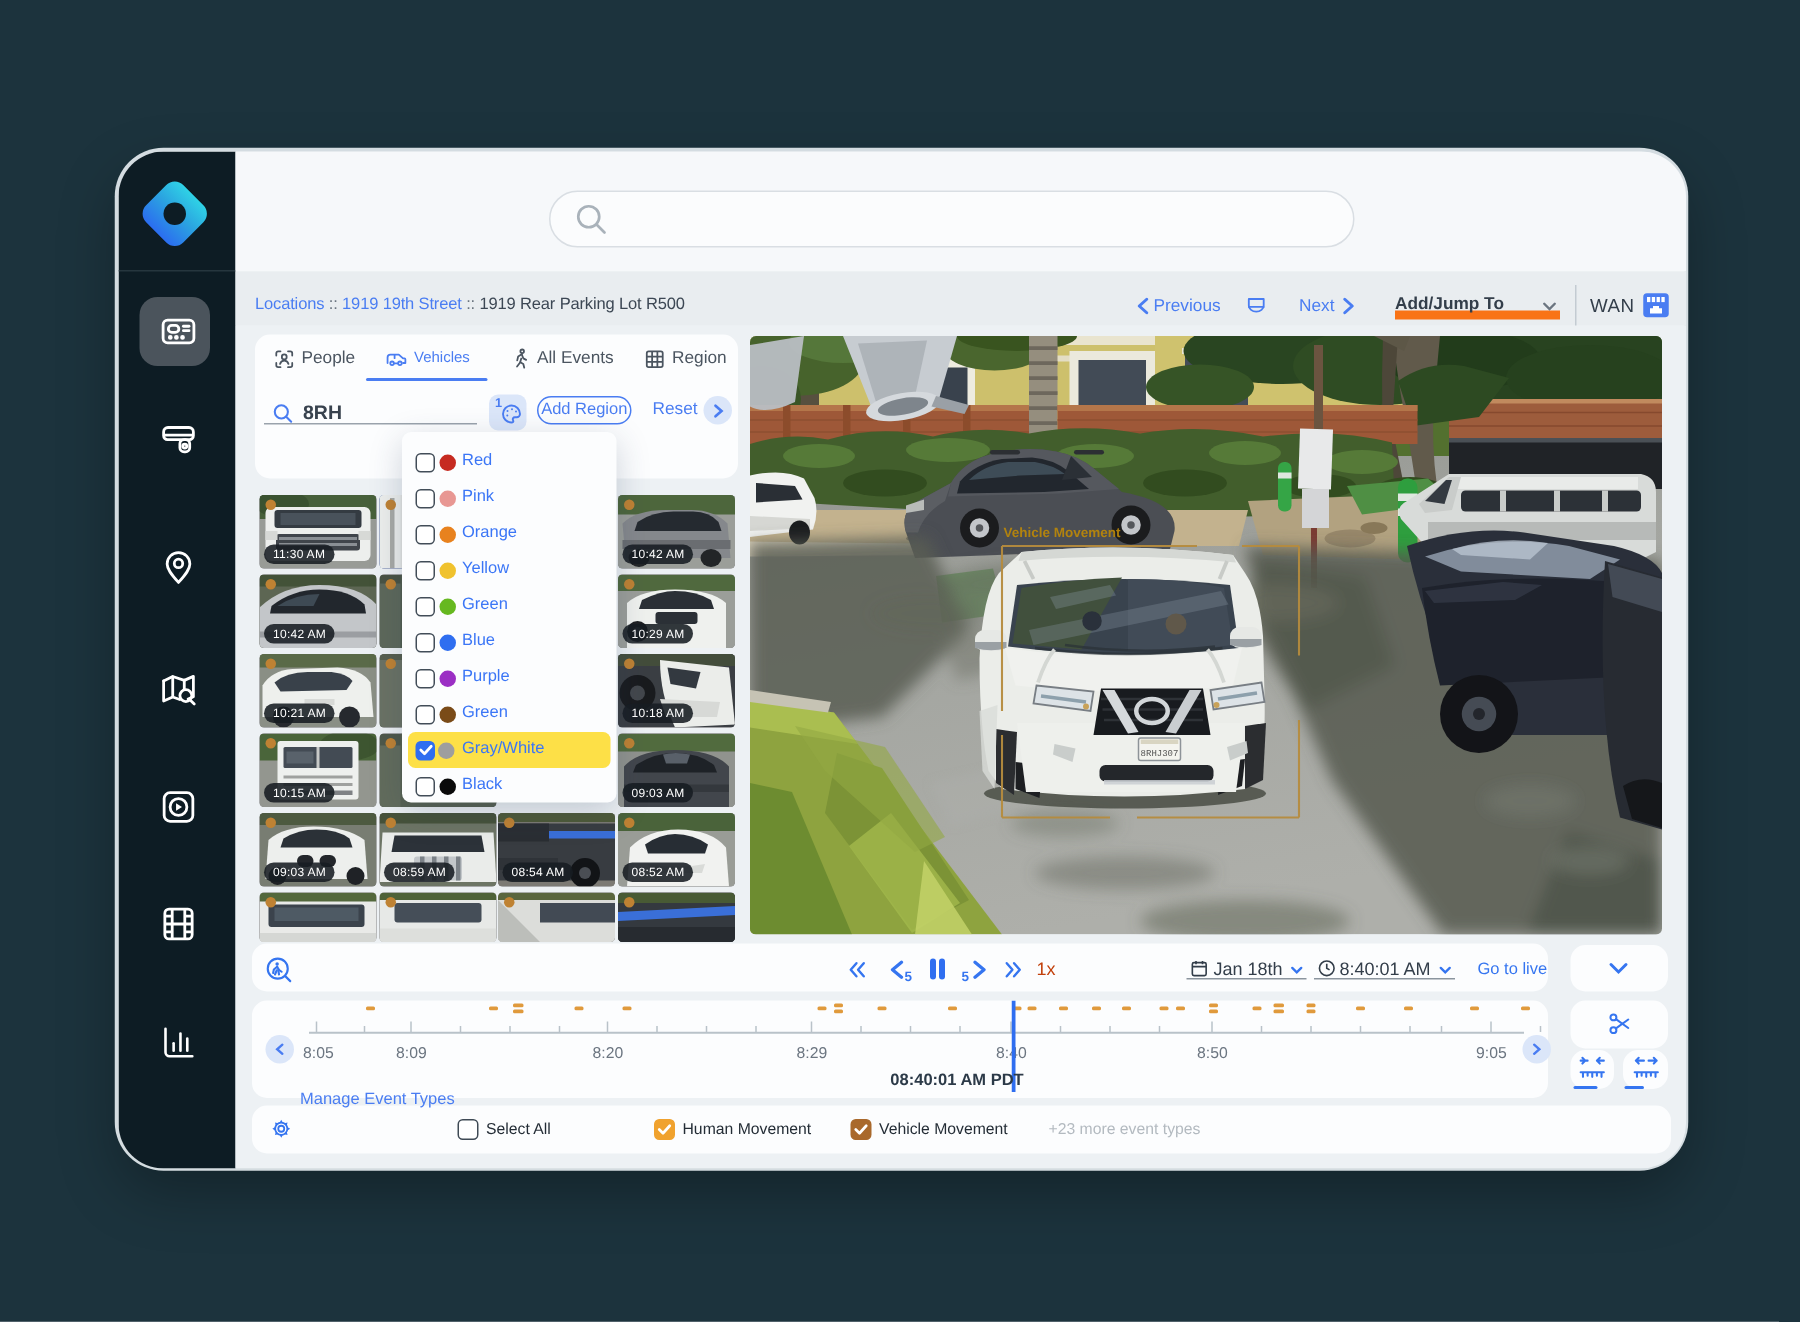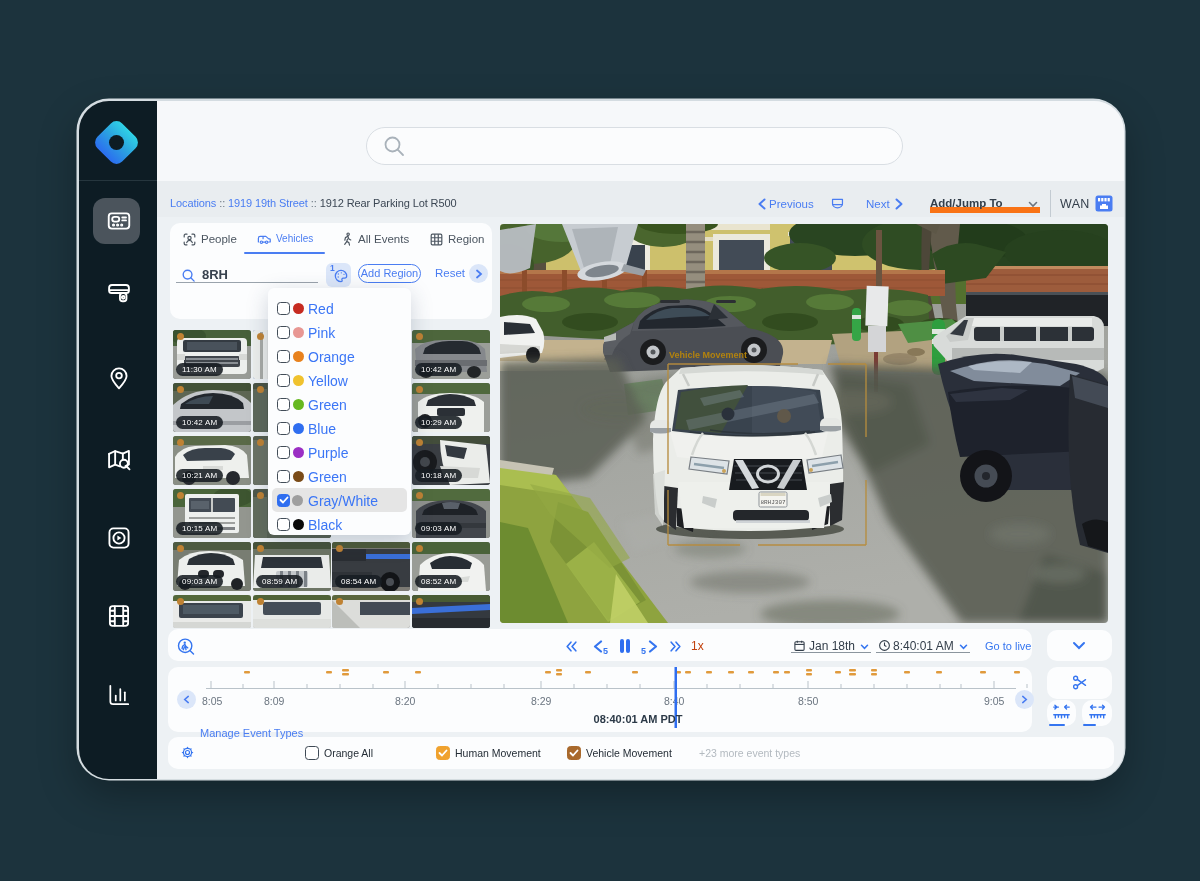--- a/index.html
+++ b/index.html
@@ -19,21 +19,21 @@
 .card{position:absolute;background:#fcfdfe;border-radius:10px}
 .blue{color:#4a7df2}
 .dark{color:#3c4754}
 .gray{color:#6b7580}
 .thumb{position:absolute;width:78px;height:49px;border-radius:3px;overflow:hidden;background:#737373}
 .tstamp{position:absolute;left:3px;bottom:3px;background:rgba(23,28,34,.88);color:#fff;font-size:8px;line-height:13px;padding:0 6px;border-radius:7px;letter-spacing:.2px}
 .odot{position:absolute;left:4px;top:3px;width:7px;height:7px;border-radius:50%;background:#bf8233}
 .drow{position:absolute;left:0;width:146px;height:24px}
 .dcheck{position:absolute;left:9px;top:5.5px;width:13px;height:13px;border:1.8px solid #424d58;border-radius:3.5px;background:#fff}
 .ddot{position:absolute;left:25px;top:6.5px;width:11px;height:11px;border-radius:50%}
-.dlabel{position:absolute;left:40px;top:4.5px;font-size:14px;color:#3b76f6}
+.dlabel{position:absolute;left:40px;top:4.5px;font-size:11px;color:#3b76f6}
 .cb{display:inline-block;width:14px;height:14px;border:1.7px solid #3f4a55;border-radius:3.5px;background:#fff;vertical-align:-3px}
 </style>
 </head>
 <body>
 <div class="win">
 <div class="winclip">
 
   <div class="sidebar"></div>
   <div class="logo"></div>
       <div class="logo-hole"></div>
@@ -94,21 +94,21 @@
   <div class="topbar"></div>
   <div class="search"></div>
   <svg class="abs" style="left:303px;top:33px" width="24" height="24" viewBox="0 0 24 24" fill="none" stroke="#a9b2ba" stroke-width="1.8">
         <circle cx="10.5" cy="10.5" r="7"></circle>
         <line x1="15.7" y1="15.7" x2="21" y2="21" stroke-linecap="round"></line>
       </svg>
 
   <div class="crumbbar"></div>
   <div class="content"></div>
 
-  <div class="abs" style="left:91px;top:96px;font-size:11px;letter-spacing:-0.1px;color:#3c4754"><span class="blue">Locations</span> <span class="gray">::</span> <span class="blue">1919 19th Street</span> <span class="gray">::</span> <span class="dark">1912 Rear Parking Lot R500</span></div>
+  <div class="abs" style="left:91px;top:96px;font-size:11px;letter-spacing:-0.1px;color:#3c4754"><span class="blue">Locations</span> <span class="gray">::</span> <span class="blue">1919 19th Street</span> <span class="gray">::</span> <span class="dark">1919 Rear Parking Lot R500</span></div>
   <svg class="abs" style="left:679px;top:97px" width="8" height="12" viewBox="0 0 8 12" fill="none" stroke="#4a7df2" stroke-width="2" stroke-linecap="round" stroke-linejoin="round">
         <path d="M6.5 1.5 L1.5 6 L6.5 10.5"></path>
       </svg>
   <div class="abs blue" style="left:690px;top:97px;font-size:11.5px">Previous</div>
   <svg class="abs" style="left:751px;top:96px" width="15" height="14" viewBox="0 0 24 24" fill="none" stroke="#4a7df2" stroke-width="2.1" stroke-linecap="round" stroke-linejoin="round">
         <path d="M3.5 4 h17 v7.5 a8.5 7 0 0 1 -17 0 z"></path>
         <line x1="3.5" y1="13" x2="20.5" y2="13"></line>
       </svg>
   <div class="abs blue" style="left:787px;top:97px;font-size:11.5px">Next</div>
   <svg class="abs" style="left:816px;top:97px" width="8" height="12" viewBox="0 0 8 12" fill="none" stroke="#4a7df2" stroke-width="2" stroke-linecap="round" stroke-linejoin="round">
@@ -383,21 +383,21 @@
     <div class="drow" style="top:152px">
           <span class="dcheck"></span>
           <span class="ddot" style="background:#9b2fc4"></span>
           <span class="dlabel">Purple</span>
         </div>
     <div class="drow" style="top:176px">
           <span class="dcheck"></span>
           <span class="ddot" style="background:#7a4b18"></span>
           <span class="dlabel">Green</span>
         </div>
-    <div class="drow" style="top:200px;background:#e5e5e5;border-radius:5px;width:135px;left:4px">
+    <div class="drow" style="top:200px;background:#fde047;border-radius:5px;width:135px;left:4px">
           <span class="dcheck" style="left:5px;background:#2f6ef0;border-color:#2f6ef0"></span>
           <svg class="abs" style="left:6.5px;top:8px" width="10" height="8" viewBox="0 0 10 8" fill="none" stroke="#fff" stroke-width="1.8" stroke-linecap="round" stroke-linejoin="round">
             <path d="M1.5 4 L4 6.5 L8.5 1.5"></path>
           </svg>
           <span class="ddot" style="background:#9e9e9e;left:20px"></span>
           <span class="dlabel" style="left:36px">Gray/White</span>
         </div>
     <div class="drow" style="top:224px">
           <span class="dcheck"></span>
           <span class="ddot" style="background:#0a0a0a"></span>
@@ -784,21 +784,21 @@
       </svg>
 
   <div class="card" style="left:89px;top:636px;width:946px;height:32px"></div>
   <svg class="abs" style="left:101px;top:644px" width="15" height="15" viewBox="0 0 24 24" fill="none" stroke="#3575f0" stroke-width="1.9">
         <circle cx="12" cy="12" r="3.2"></circle>
         <path d="M12 2.5 l1.8 3 h-3.6 z M12 21.5 l1.8 -3 h-3.6 z M2.5 12 l3 -1.8 v3.6 z M21.5 12 l-3 -1.8 v3.6 z M5.3 5.3 l3.4 0.85 -2.55 2.55 z M18.7 18.7 l-3.4 -0.85 2.55 -2.55 z M18.7 5.3 l-0.85 3.4 -2.55 -2.55 z M5.3 18.7 l0.85 -3.4 2.55 2.55 z" fill="#3575f0" stroke="none"></path>
         <circle cx="12" cy="12" r="6.5"></circle>
       </svg>
   <div class="abs blue" style="left:121px;top:626px;font-size:11px">Manage Event Types</div>
   <span class="cb abs" style="left:226px;top:645px"></span>
-  <div class="abs" style="left:245px;top:646px;font-size:10.5px;color:#242d36">Orange All</div>
+  <div class="abs" style="left:245px;top:646px;font-size:10.5px;color:#242d36">Select All</div>
   <span class="cb abs" style="left:357px;top:645px;background:#f0a22e;border-color:#f0a22e"></span>
   <svg class="abs" style="left:359px;top:648px" width="10" height="8" viewBox="0 0 10 8" fill="none" stroke="#fff" stroke-width="1.8" stroke-linecap="round" stroke-linejoin="round">
         <path d="M1.5 4 L4 6.5 L8.5 1.5"></path>
       </svg>
   <div class="abs" style="left:376px;top:646px;font-size:10.5px;color:#242d36">Human Movement</div>
   <span class="cb abs" style="left:488px;top:645px;background:#a9692c;border-color:#a9692c"></span>
   <svg class="abs" style="left:490px;top:648px" width="10" height="8" viewBox="0 0 10 8" fill="none" stroke="#fff" stroke-width="1.8" stroke-linecap="round" stroke-linejoin="round">
         <path d="M1.5 4 L4 6.5 L8.5 1.5"></path>
       </svg>
   <div class="abs" style="left:507px;top:646px;font-size:10.5px;color:#242d36">Vehicle Movement</div>

